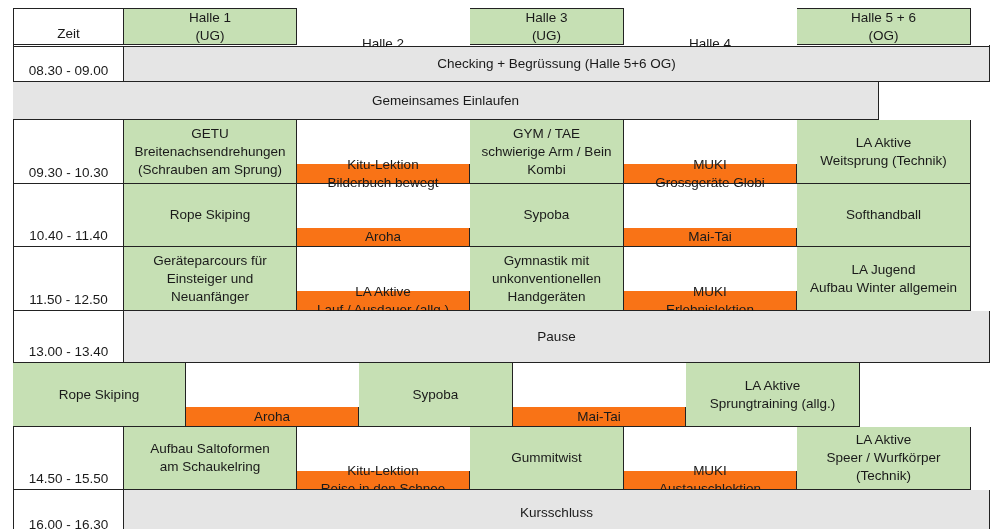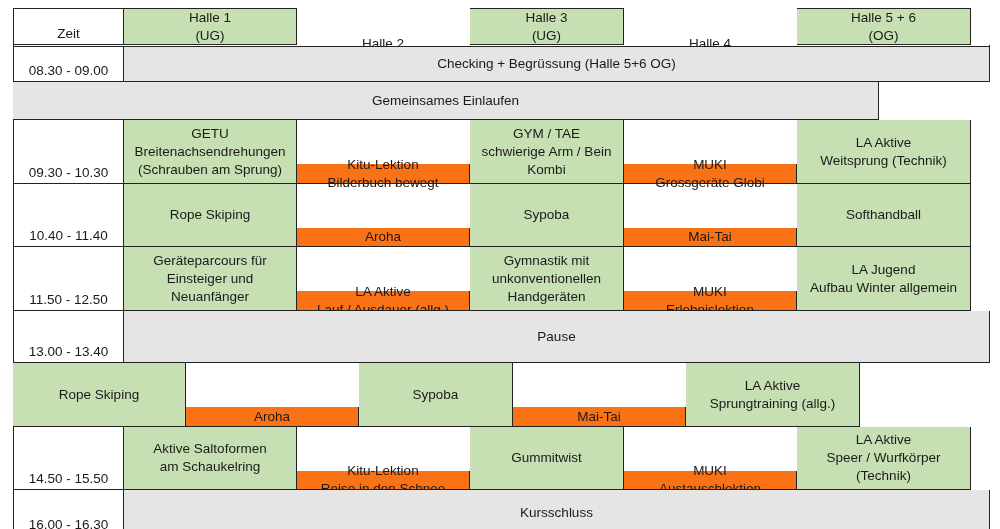--- a/index.html
+++ b/index.html
@@ -90,21 +90,21 @@
   <div class="row" style="height:64px">
     <div class="cell c1 green">Rope Skiping</div>
     <div class="cell c2 blue">Aroha</div>
     <div class="cell c3 green">Sypoba</div>
     <div class="cell c4 blue">Mai-Tai</div>
     <div class="cell c5 green">LA Aktive
 Sprungtraining (allg.)</div>
   </div>
   <div class="row" style="height:63px">
     <div class="cell time">14.50 - 15.50</div>
-    <div class="cell c1 green">Aktive Saltoformen
+    <div class="cell c1 green">Aufbau Saltoformen
 am Schaukelring</div>
     <div class="cell c2 blue">Kitu-Lektion
 Reise in den Schnee</div>
     <div class="cell c3 green">Gummitwist</div>
     <div class="cell c4 blue">MUKI
 Austauschlektion</div>
     <div class="cell c5 green">LA Aktive
 Speer / Wurfkörper
 (Technik)</div>
   </div>

